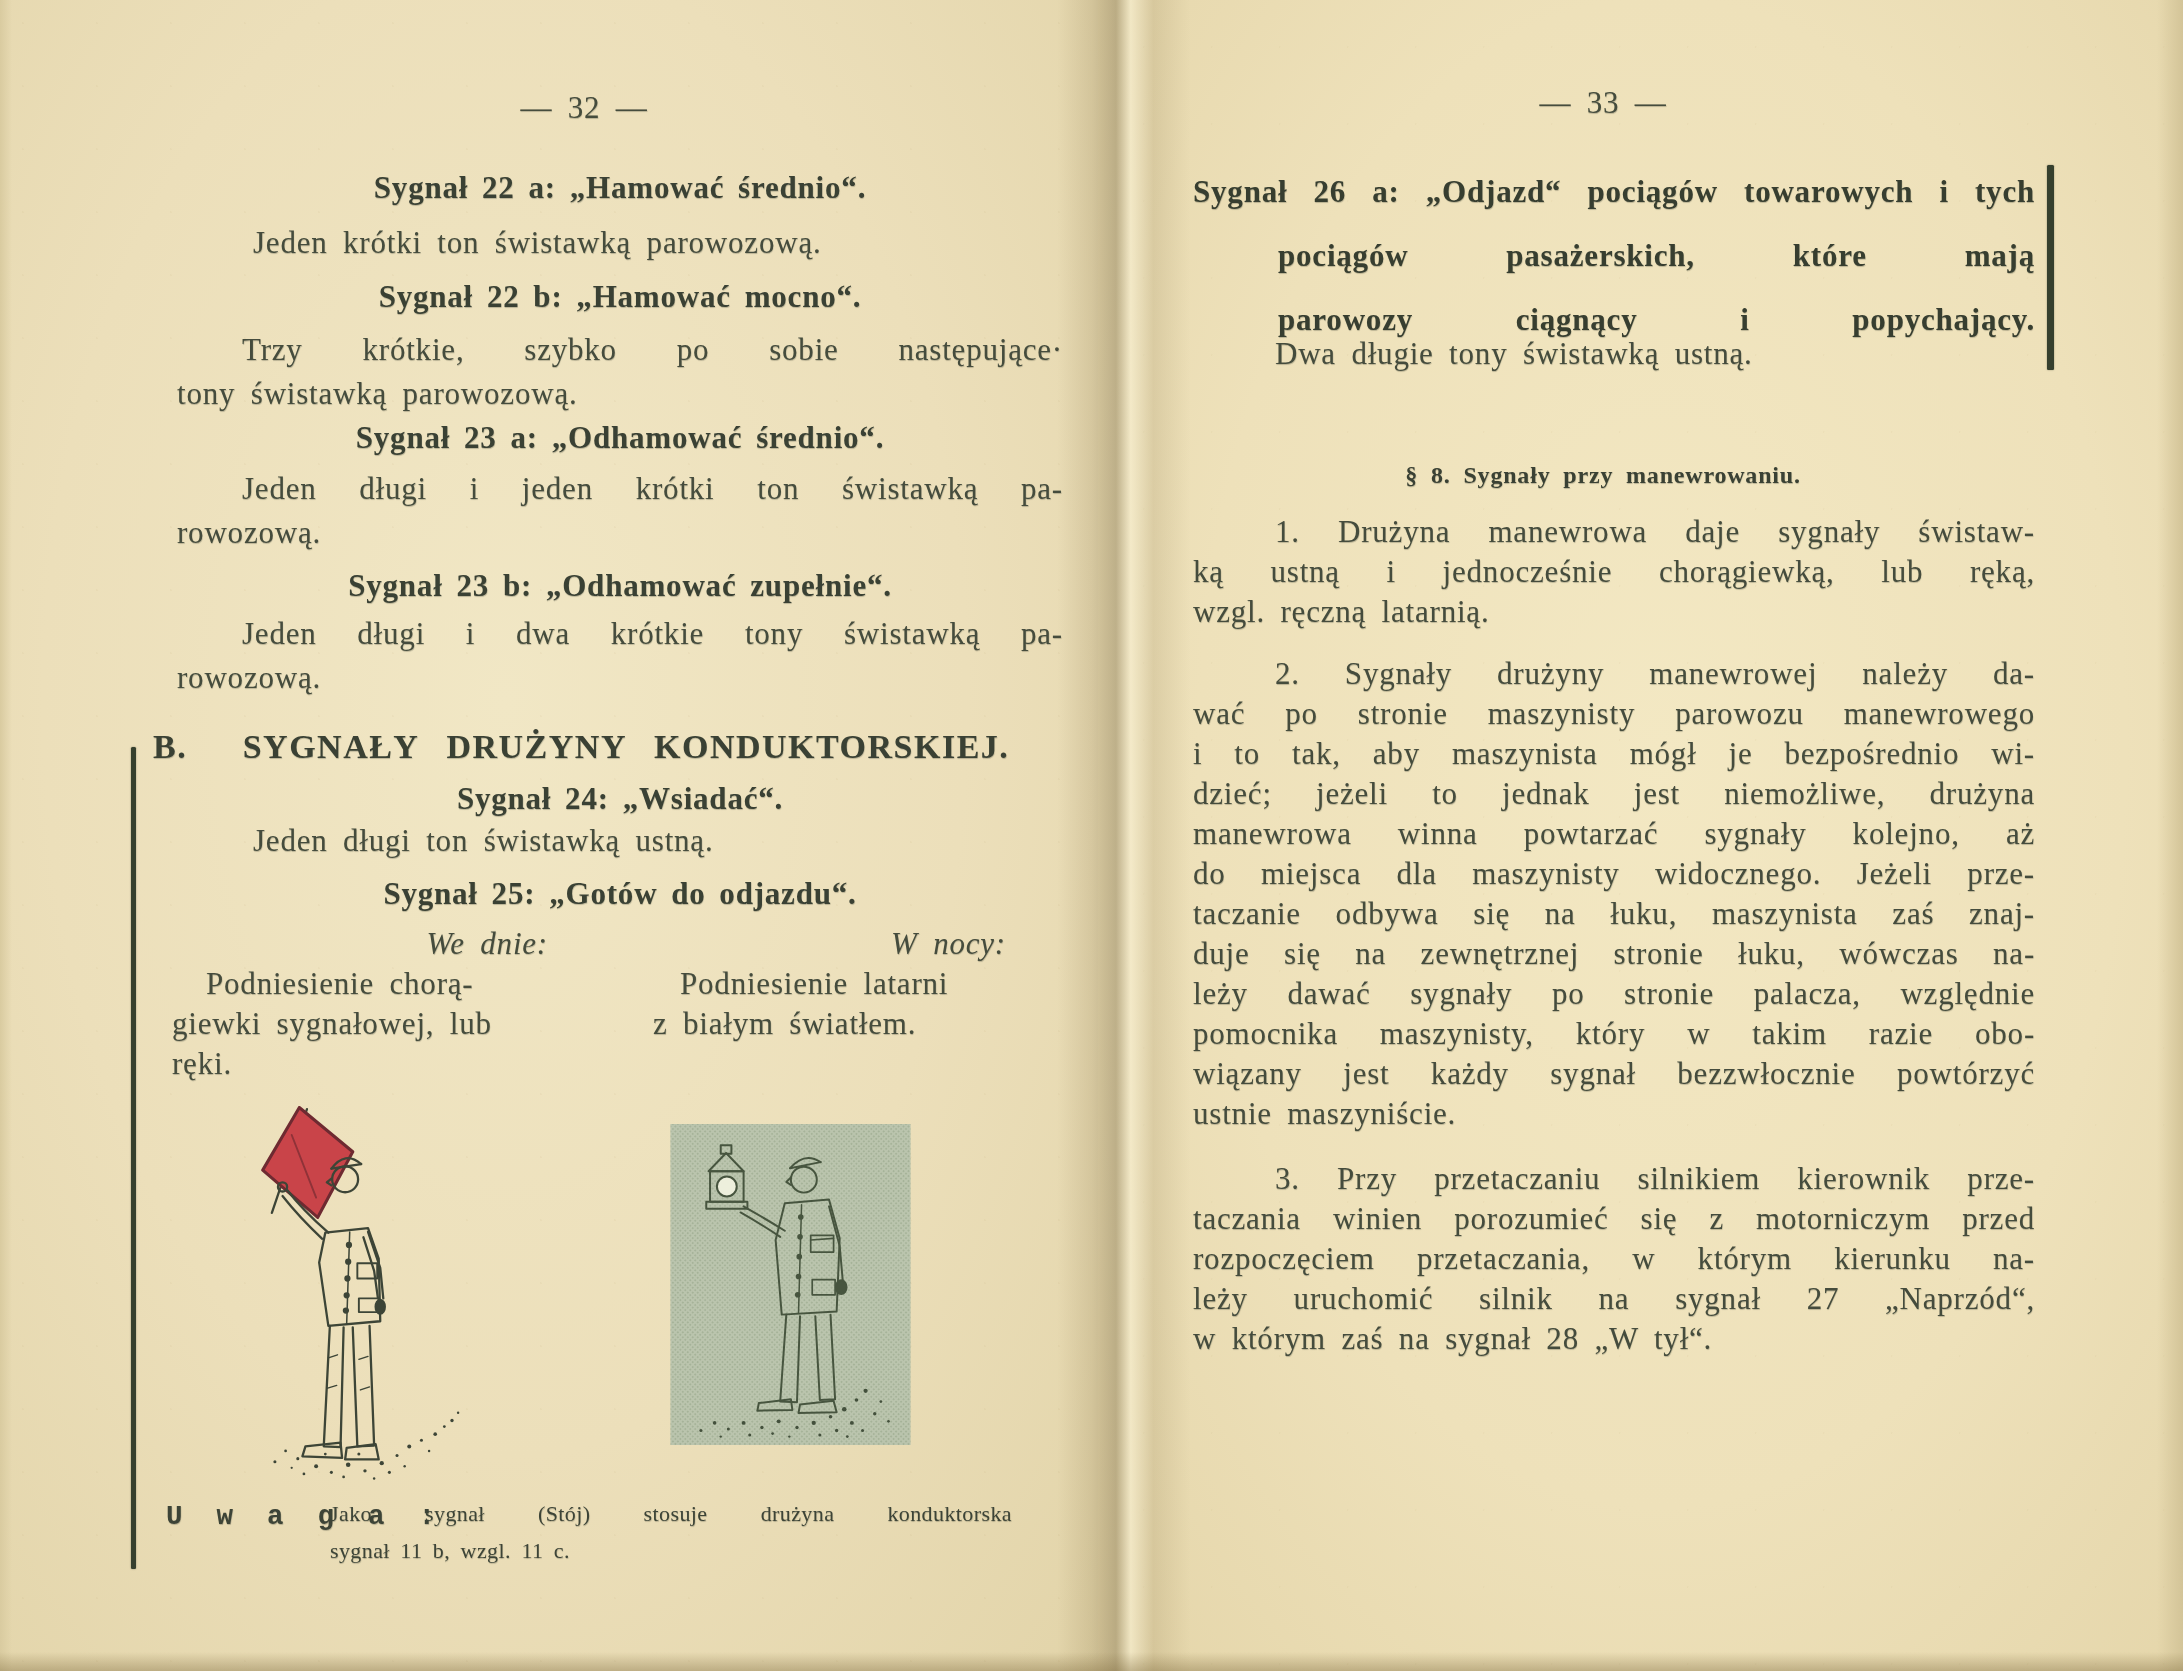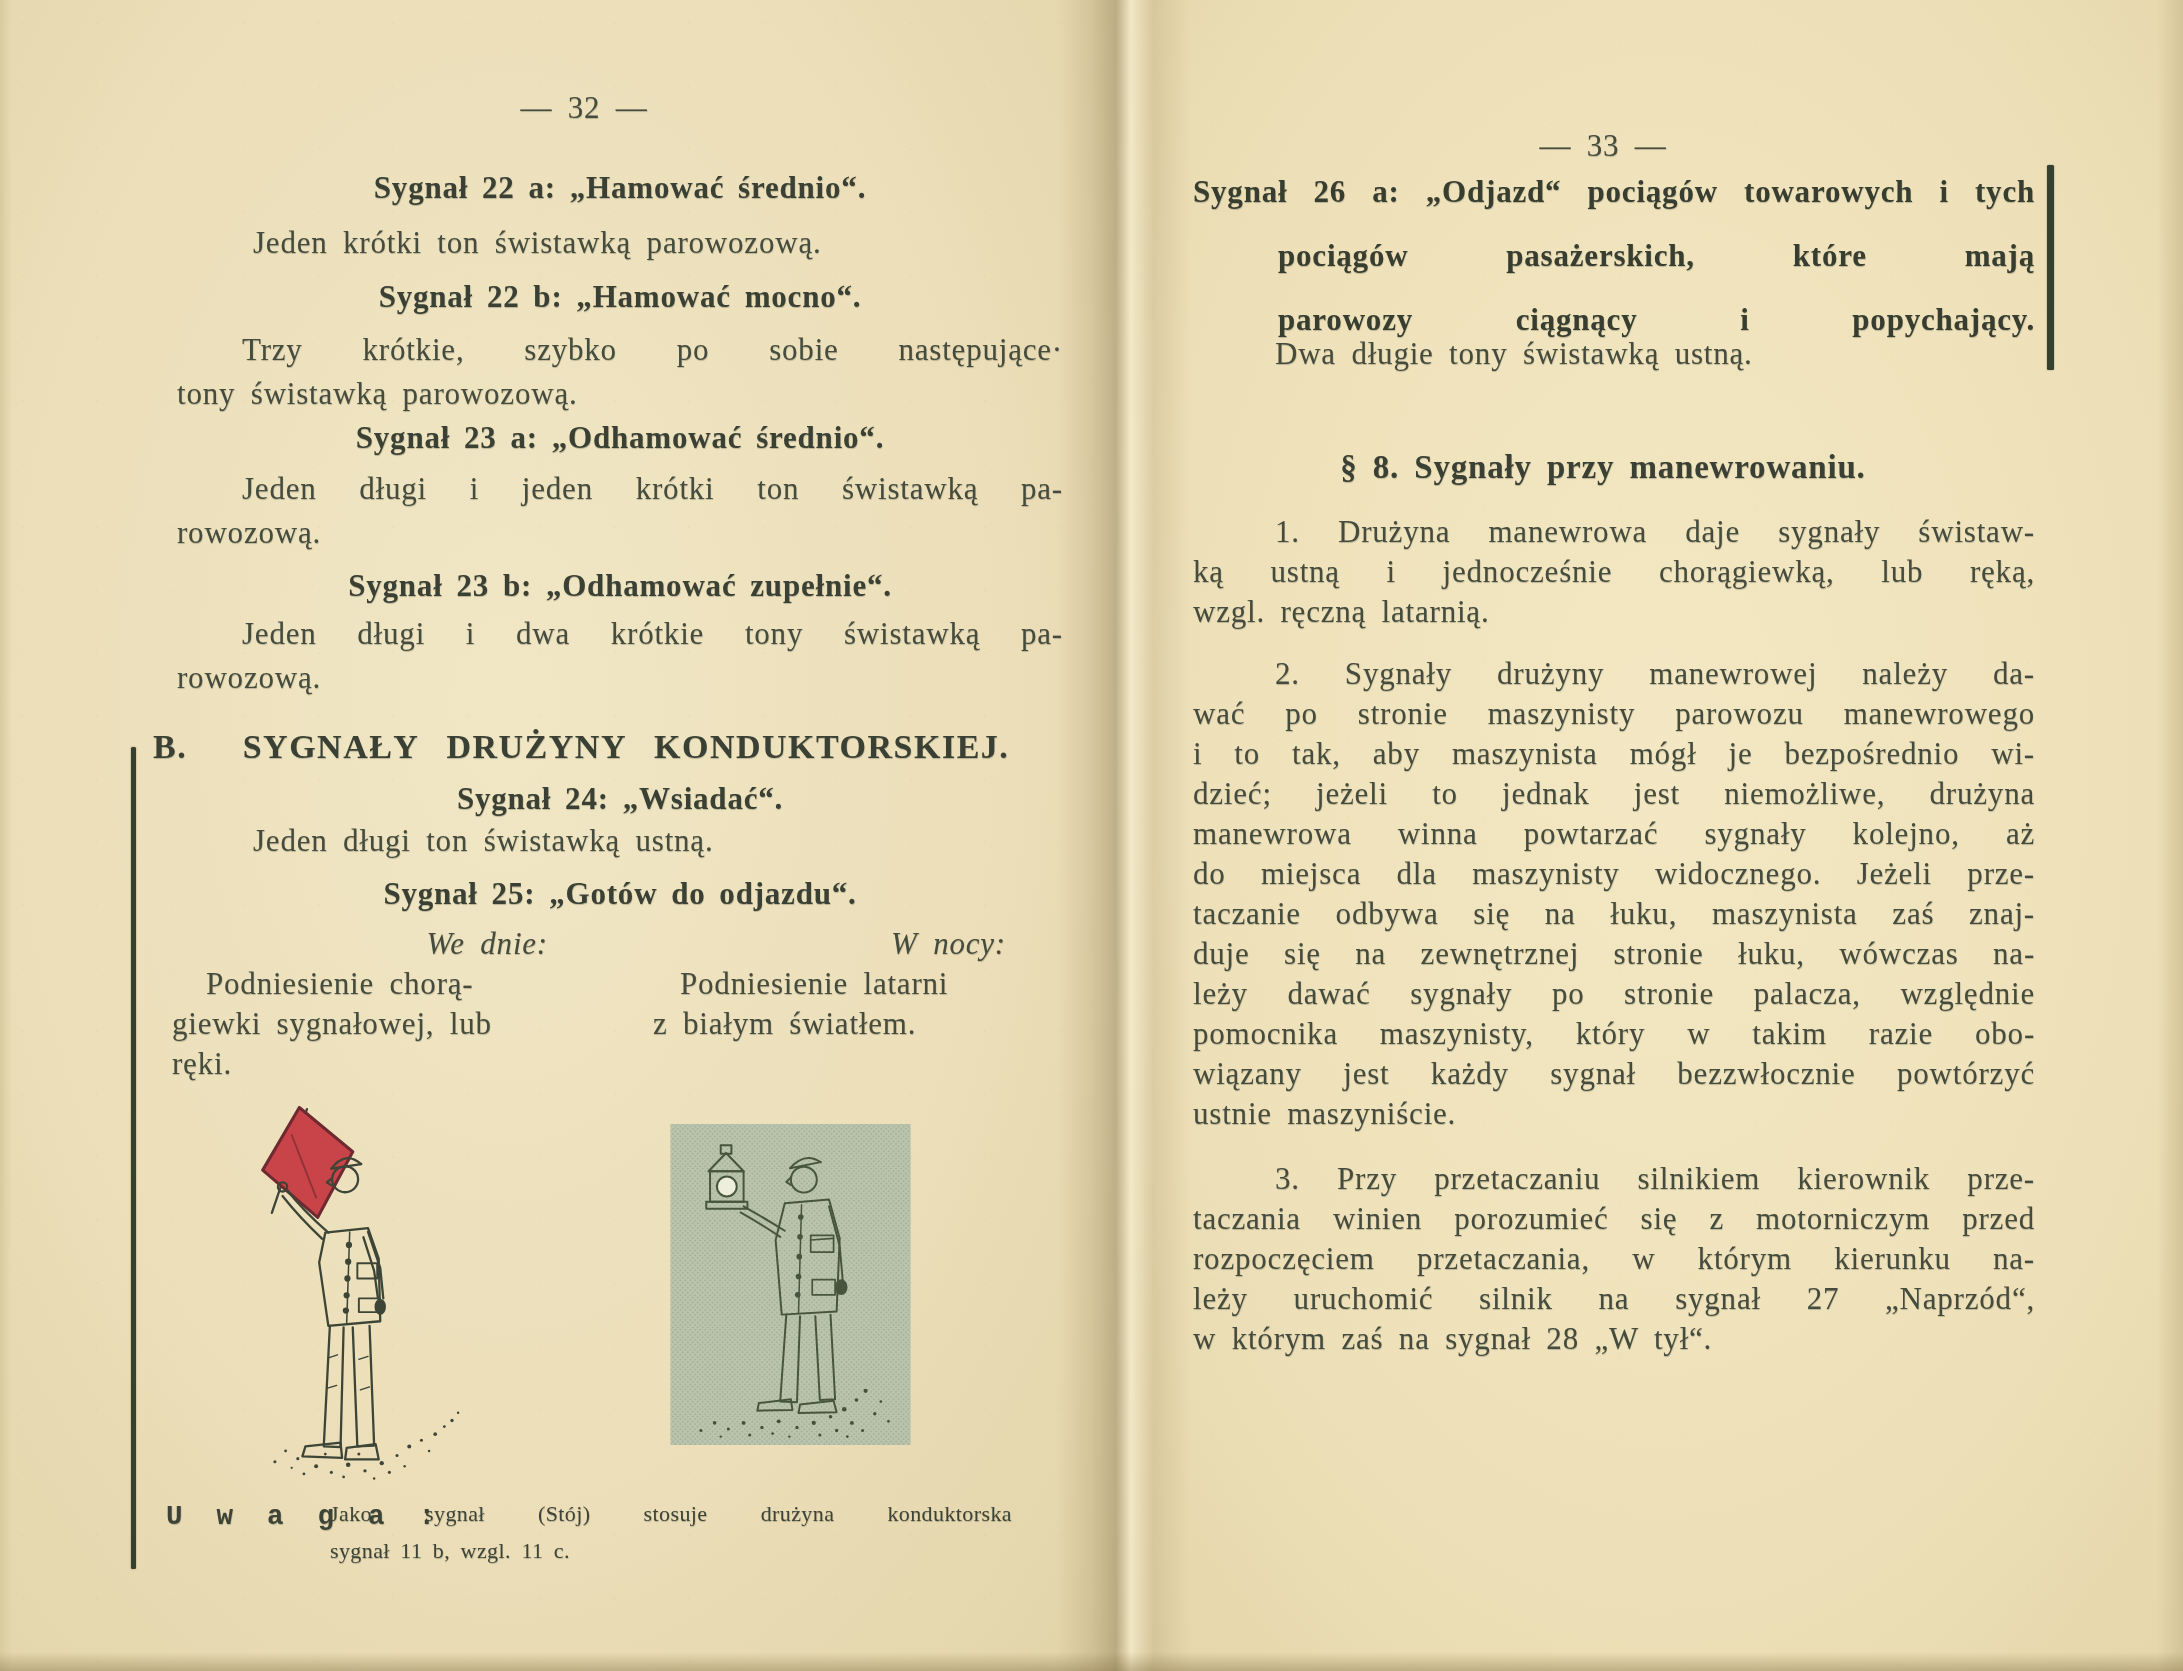--- a/index.html
+++ b/index.html
@@ -53,21 +53,21 @@
   .night-col .tline:first-child{text-indent:27px;}
   .note-label{font-weight:600;font-size:27.5px;letter-spacing:5.3px;color:#3d4437;}
   .note-text{font-size:22px;font-weight:400;line-height:37px;letter-spacing:0.4px;word-spacing:4.6px;color:#3d4437;}
   .rpara{left:1193px;width:842px;line-height:40px;}
   .rpara .tline{text-align:justify;text-align-last:justify;}
   .rpara .tline:last-child{text-align:left;text-align-last:auto;}
   .rpara .tline:first-child{text-indent:82px;}
   .s26a{left:1193px;width:842px;line-height:64px;font-weight:bold;color:#373e30;}
   .s26a .tline{text-align:justify;text-align-last:justify;}
   .s26a .tline + .tline{margin-left:85px;}
-  .rhead{font-weight:bold;font-size:33px;color:#3a4134;word-spacing:6.1px;}
+  .rhead{font-weight:bold;font-size:24px;color:#3a4134;word-spacing:6.1px;margin-top:8px;}
   .bar{position:absolute;background:#36402e;border-radius:1.5px;
        box-shadow:0 0 1.5px rgba(40,48,32,.6);}
   svg{position:absolute;}
 </style>
 </head>
 <body>
 
 <div class="scan">
 
   <div class="page page-left"></div>
@@ -248,21 +248,21 @@
   </svg>
 
   <div class="t note-label" style="left:166px;top:1495px;font-family:Liberation Mono, monospace;">U w a g a :</div>
   <div class="t note-text jlines" style="left:330px;top:1495px;width:682px;">
       <div class="tline">Jako sygnał (Stój) stosuje drużyna konduktorska</div>
       <div class="tline">sygnał 11 b, wzgl. 11 c.</div>
     </div>
 
   <div class="bar" style="left:131px;top:747px;width:5.3px;height:822px;"></div>
 
-  <div class="t center" style="left:1187px;top:81px;width:832px;margin-top:43px;">— 33 —</div>
+  <div class="t center" style="left:1187px;top:81px;width:832px;">— 33 —</div>
 
   <div class="t s26a" style="top:160px;">
       <div class="tline">Sygnał 26 a: „Odjazd“ pociągów towarowych i tych</div>
       <div class="tline">pociągów pasażerskich, które mają</div>
       <div class="tline">parowozy ciągnący i popychający.</div>
     </div>
   <div class="t rpara" style="top:334px;">
       <div class="tline">Dwa długie tony świstawką ustną.</div>
     </div>
 

